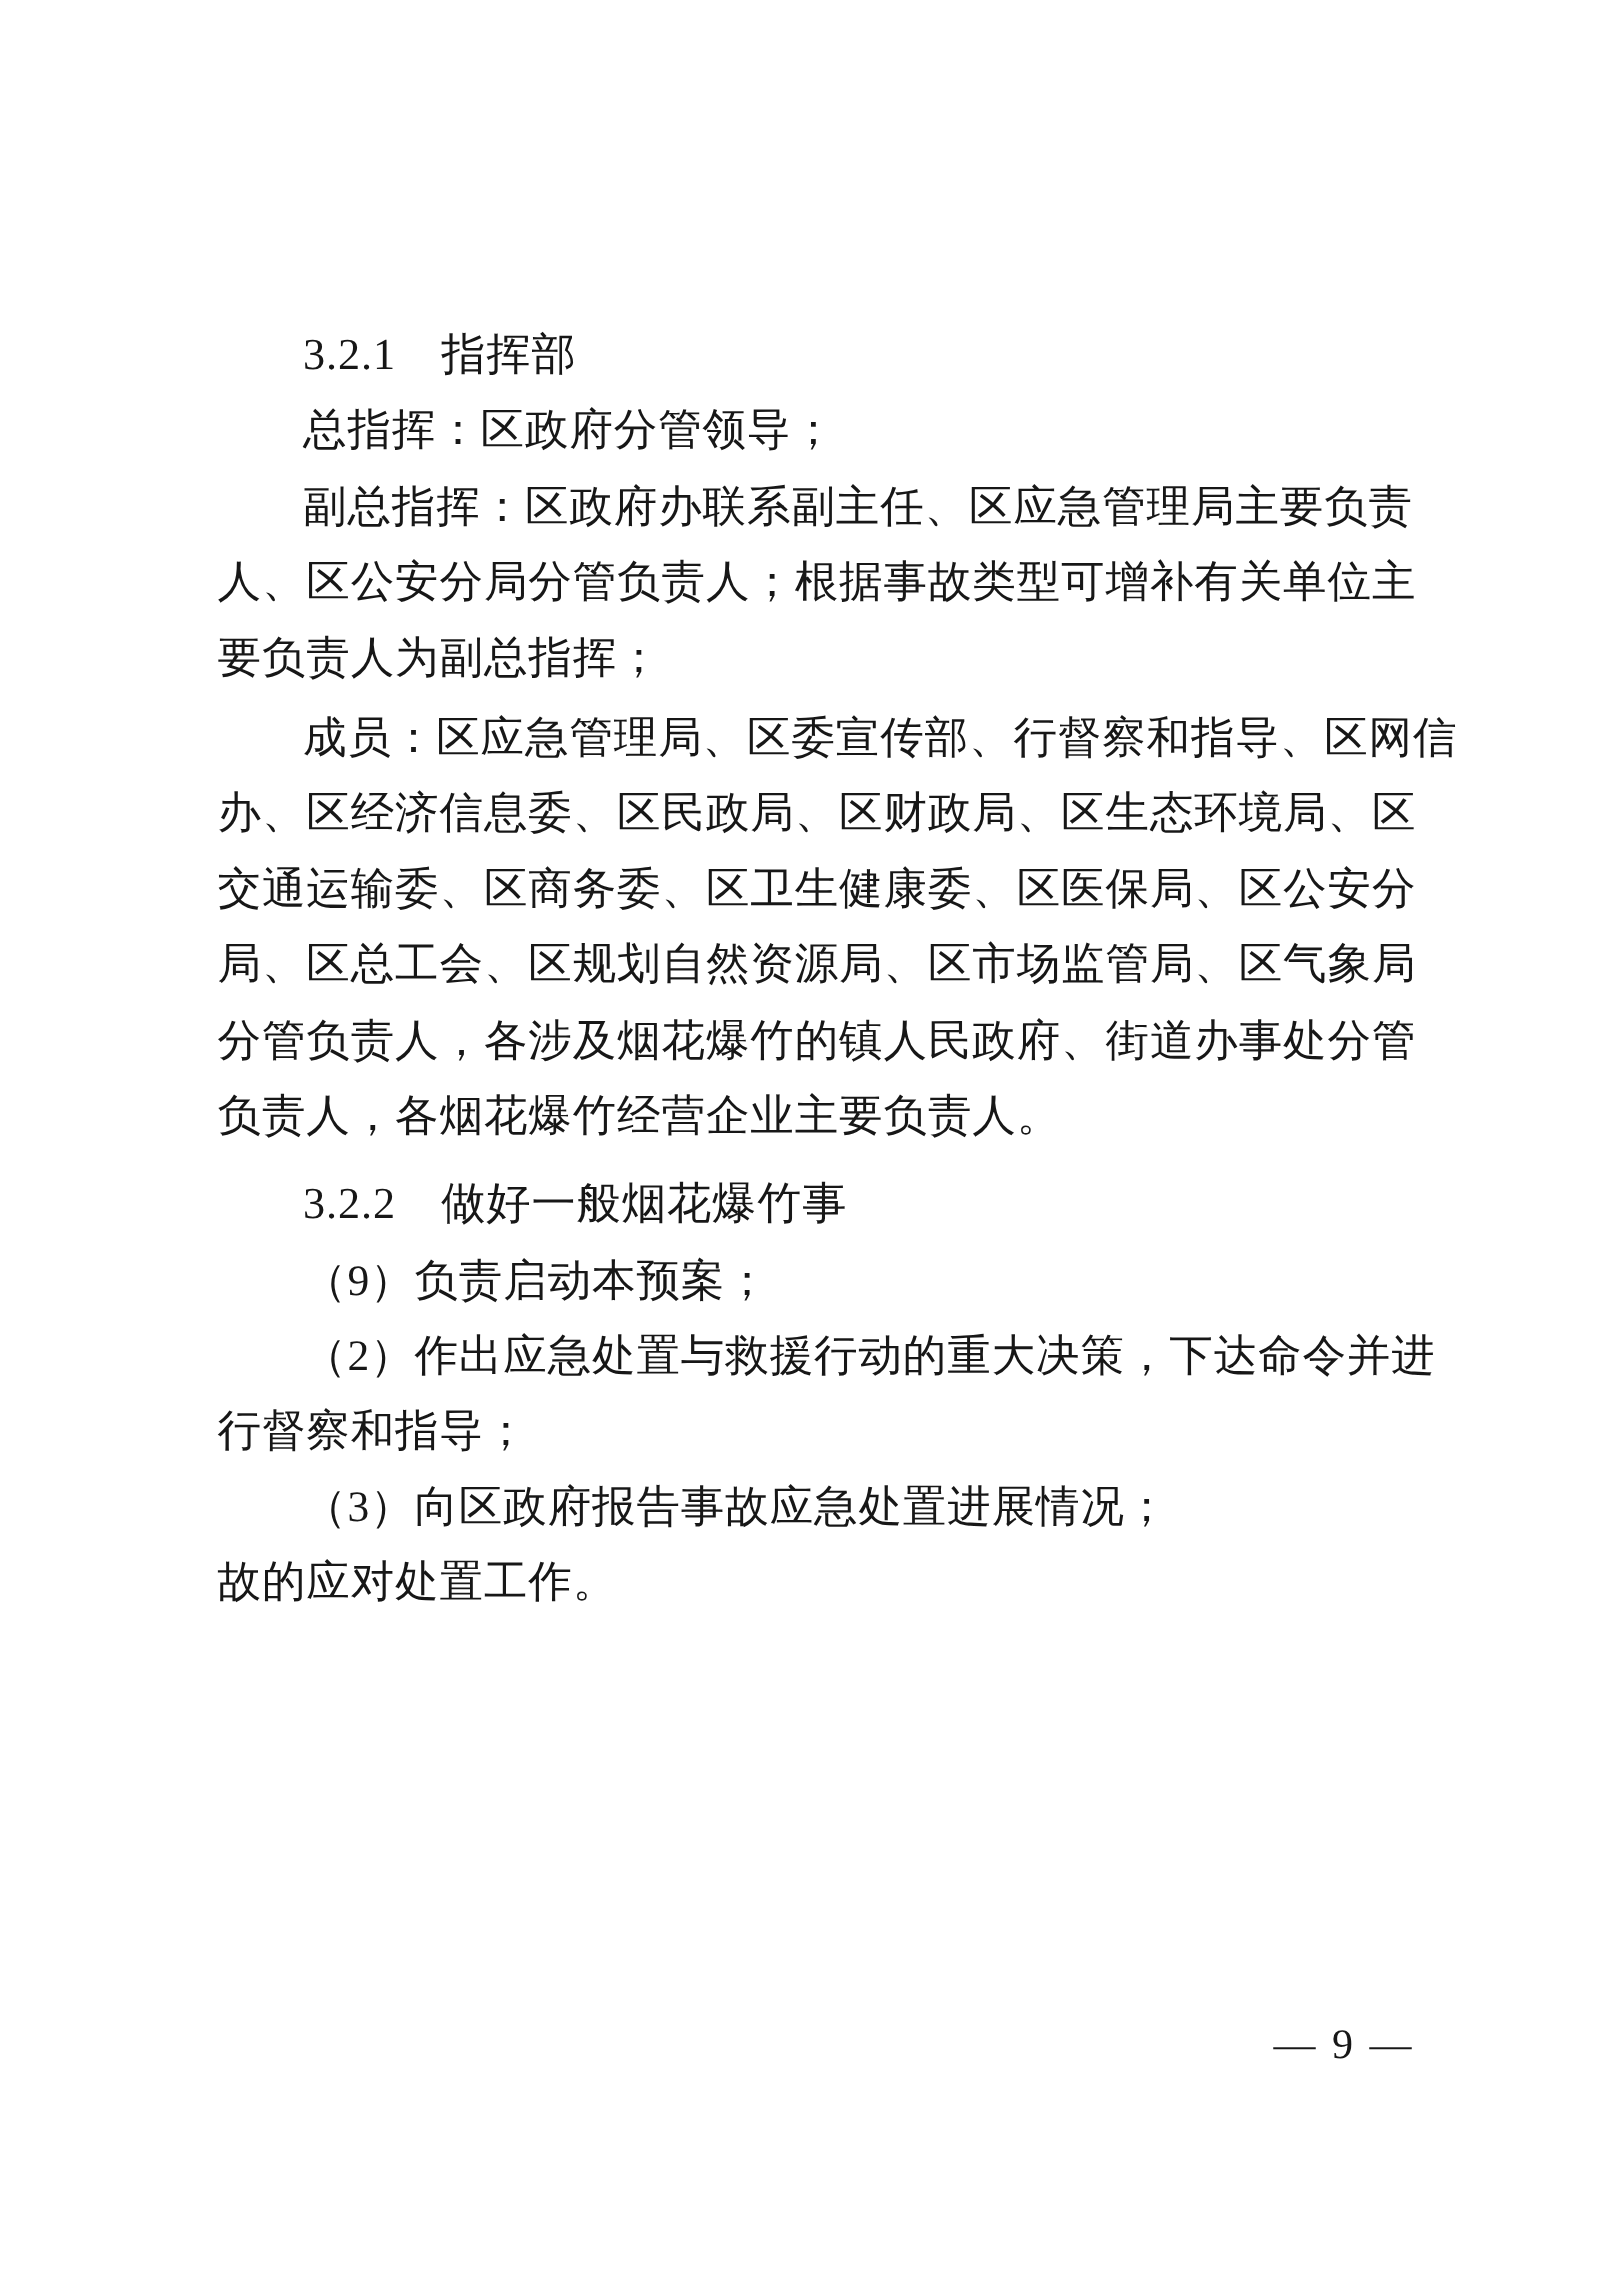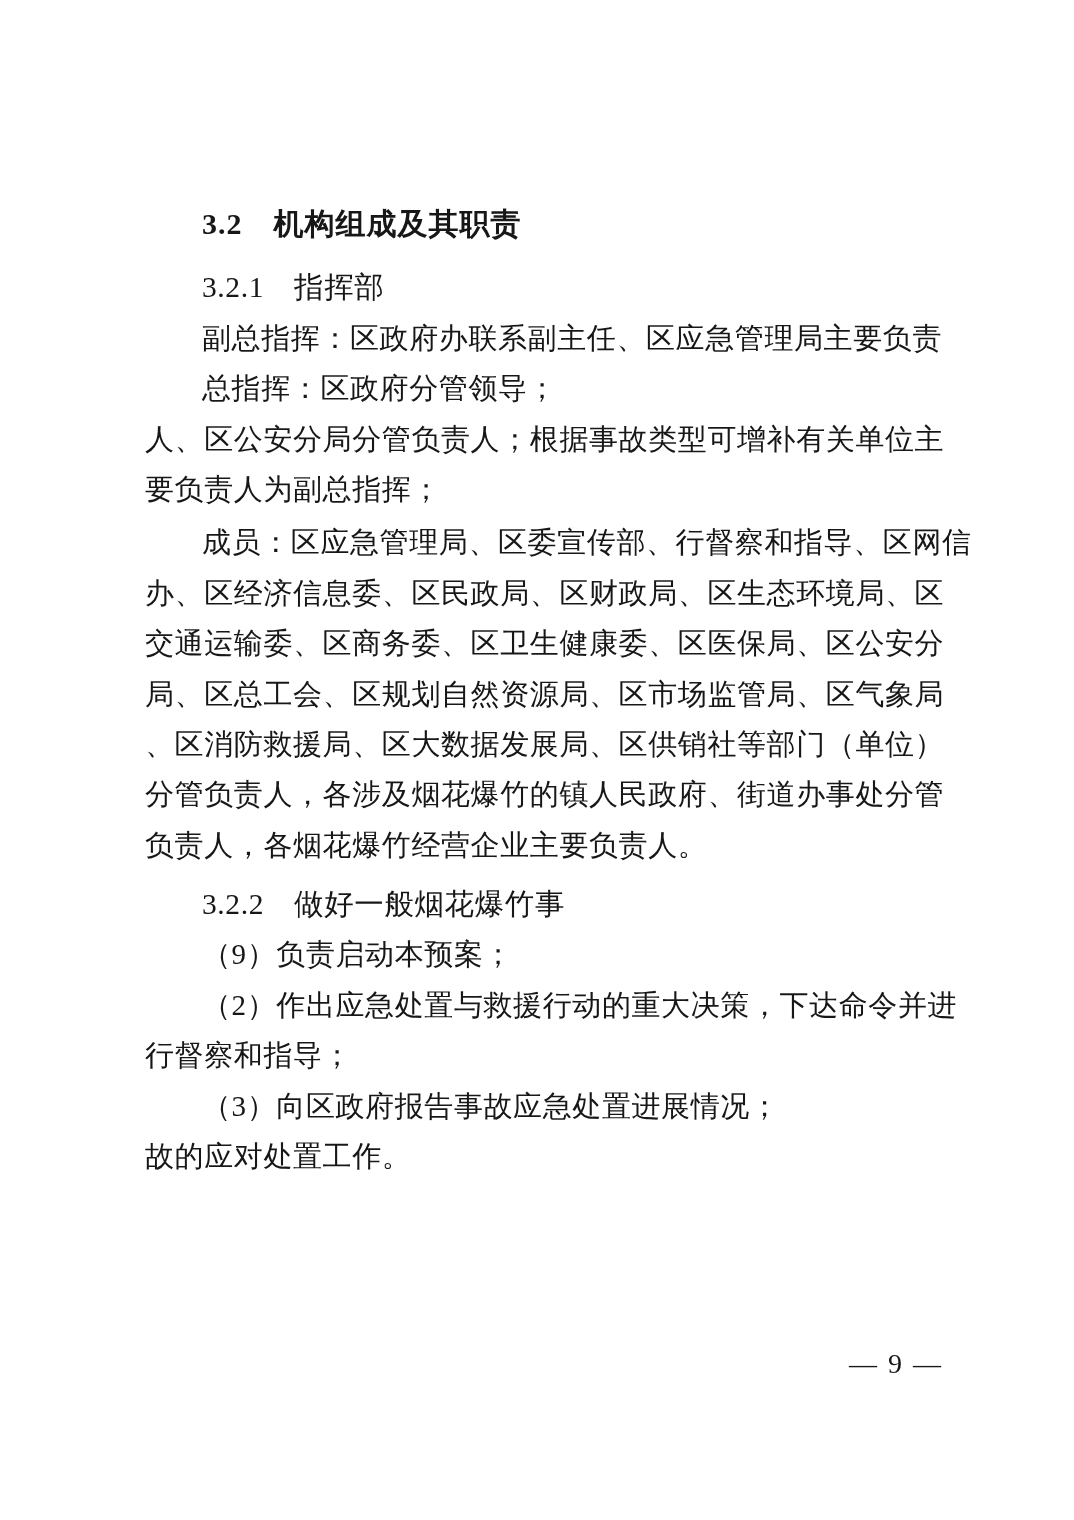--- a/index.html
+++ b/index.html
@@ -44,35 +44,33 @@
     letter-spacing: 2px;
     color: #171717;
   }
 </style>
 </head>
 <body>
 
 <div class="page">
   <div class="content">
 
-    <div class="line h1 indent">3.2　机构组成及其职责</div>
 
     <div class="line h2 indent sp-lg">3.2.1　指挥部</div>
 
+    <div class="line indent">总指挥：区政府分管领导；</div>
+
     <div class="line indent">副总指挥：区政府办联系副主任、区应急管理局主要负责</div>
-
-    <div class="line indent">总指挥：区政府分管领导；</div>
     <div class="line">人、区公安分局分管负责人；根据事故类型可增补有关单位主</div>
     <div class="line">要负责人为副总指挥；</div>
 
     <div class="line indent sp-sm">成员：区应急管理局、区委宣传部、行督察和指导、区网信</div>
     <div class="line">办、区经济信息委、区民政局、区财政局、区生态环境局、区</div>
     <div class="line">交通运输委、区商务委、区卫生健康委、区医保局、区公安分</div>
     <div class="line">局、区总工会、区规划自然资源局、区市场监管局、区气象局</div>
-    <div class="line">、区消防救援局、区大数据发展局、区供销社等部门（单位）</div>
     <div class="line">分管负责人，各涉及烟花爆竹的镇人民政府、街道办事处分管</div>
     <div class="line">负责人，各烟花爆竹经营企业主要负责人。</div>
 
     <div class="line h2 indent sp-md">3.2.2　做好一般烟花爆竹事</div>
 
     <div class="line indent">（9）负责启动本预案；</div>
 
     <div class="line indent">（2）作出应急处置与救援行动的重大决策，下达命令并进</div>
     <div class="line">行督察和指导；</div>
 

